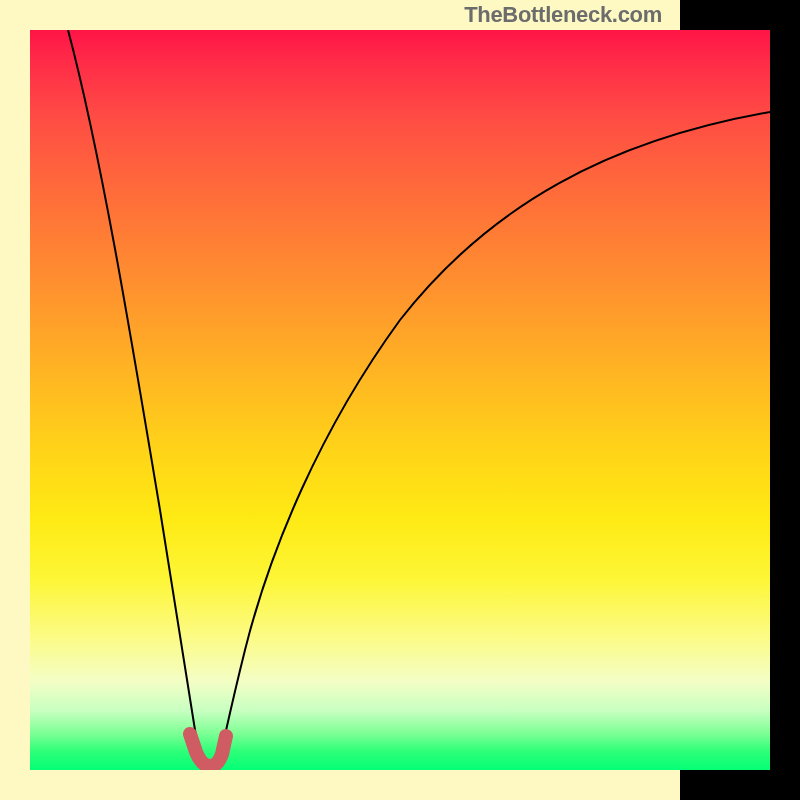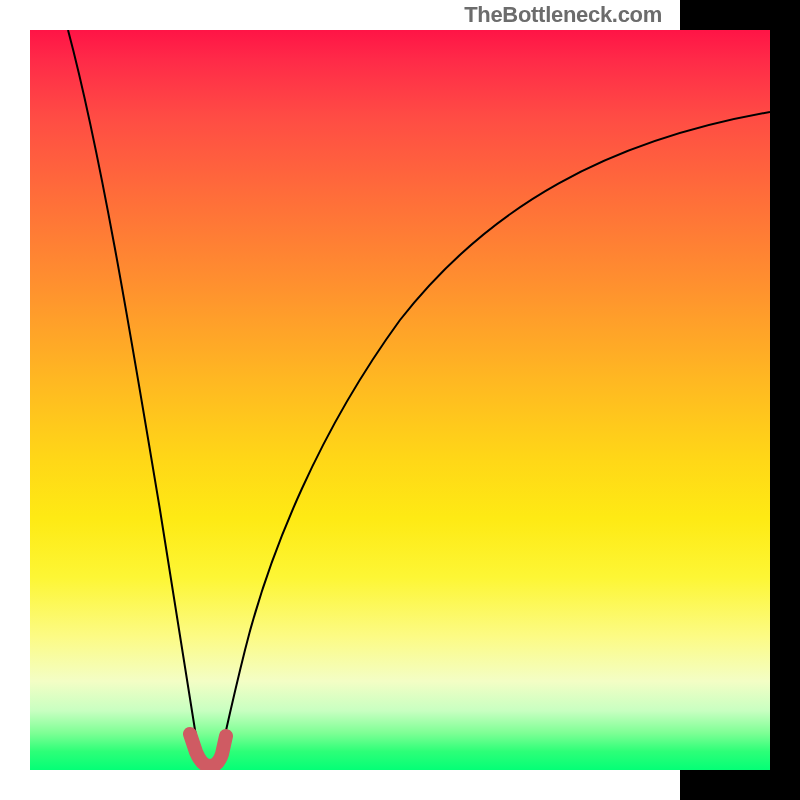--- a/index.html
+++ b/index.html
@@ -1,20 +1,20 @@
 <!DOCTYPE html>
 <html><head>
 <meta charset="utf-8">
 <style>
   * { margin: 0; padding: 0; box-sizing: border-box; }
   html, body { width: 800px; height: 800px; overflow: hidden; background: #000; }
   .outer {
     width: 680px;
     height: 800px;
-    background: #ffffff;
+    background: #fef9c3;
     position: relative;
   }
   .attribution {
     position: absolute;
     top: 2px;
     right: 18px;
     font-family: Arial, Helvetica, sans-serif;
     font-size: 22px;
     font-weight: 600;
     color: #6c6c6c;

